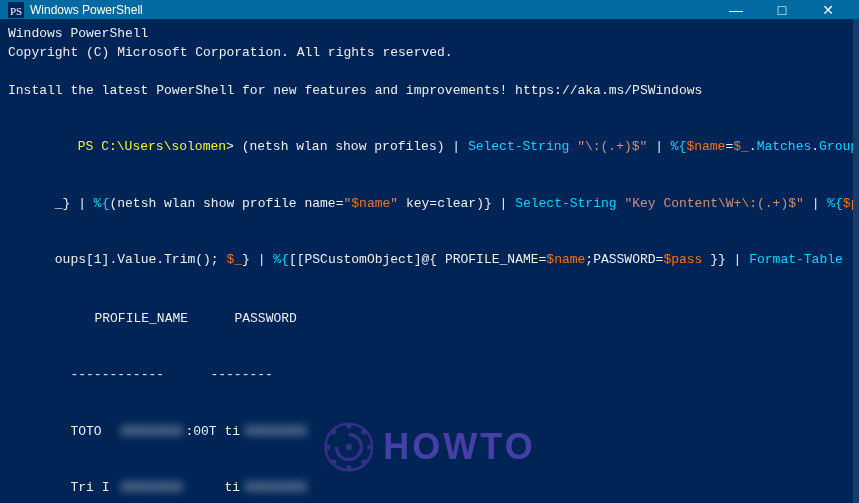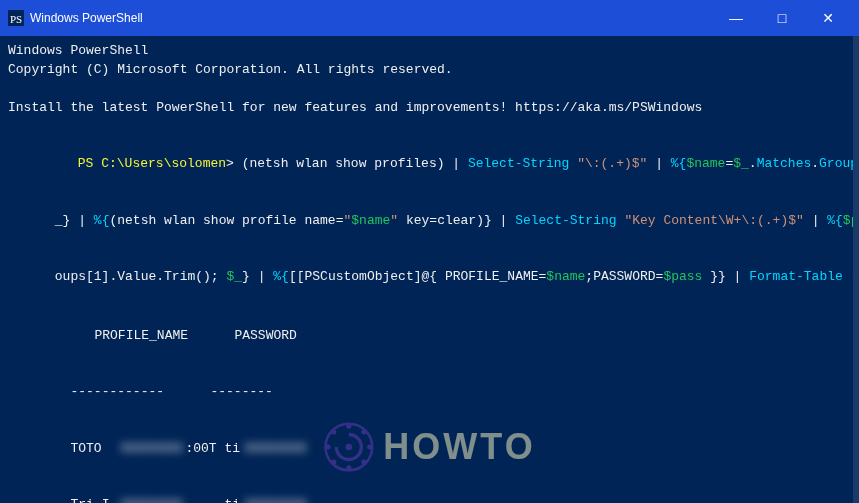--- a/index.html
+++ b/index.html
@@ -2,22 +2,22 @@
 <html><head>
   <meta charset="utf-8">
   <style>
     * { margin: 0; padding: 0; box-sizing: border-box; }
     body { width: 859px; height: 503px; overflow: hidden; font-family: 'Consolas', 'Courier New', monospace; }
 
     .window { width: 859px; height: 503px; background: #012456; display: flex; flex-direction: column; }
 
     
     .title-bar {
-      background: #1d4ed8;
-      height: 36px;
+      background: #0369a1;
+      height: 19px;
       display: flex;
       align-items: center;
       justify-content: space-between;
       padding: 0 8px;
       flex-shrink: 0;
     }
     .title-bar-left { display: flex; align-items: center; gap: 6px; }
     .title-bar-icon { width: 16px; height: 16px; }
     .title-bar-title { color: #fff; font-size: 12px; font-family: 'Segoe UI', sans-serif; }
     .title-bar-controls { display: flex; gap: 0; }
@@ -36,21 +36,21 @@
       font-size: 13px;
       line-height: 1.45;
       color: #f0f0f0;
     }
 
     .line { white-space: pre; }
     .white { color: #f0f0f0; }
     .yellow { color: #f5f535; padding-left: 23px; }
     .cyan { color: #00d7ff; margin-top: 48px; }
     .string-color { color: #ce9178; }
-    .param-color { color: #22c55e; }
+    .param-color { color: #f97316; }
 
     .blurred { filter: blur(4px); }
 
     
     .table-area { margin-top: 2px; }
     .col-profile { min-width: 140px; margin-left: 24px; }
 
     
     .watermark {
       position: absolute;
@@ -62,21 +62,21 @@
       gap: 10px;
       opacity: 0.5;
     }
     .watermark-logo {
       width: 50px; height: 50px;
     }
     .watermark-text {
       font-family: Arial Black, sans-serif;
       font-size: 36px;
       font-weight: 900;
-      color: #fef9c3;
+      color: #8b5cf6;
       letter-spacing: 3px;
     }
 
     
     .scrollbar {
       position: absolute; right: 0; top: 0; bottom: 0; width: 6px;
       background: #1a3a6a;
     }
   </style>
 </head>

